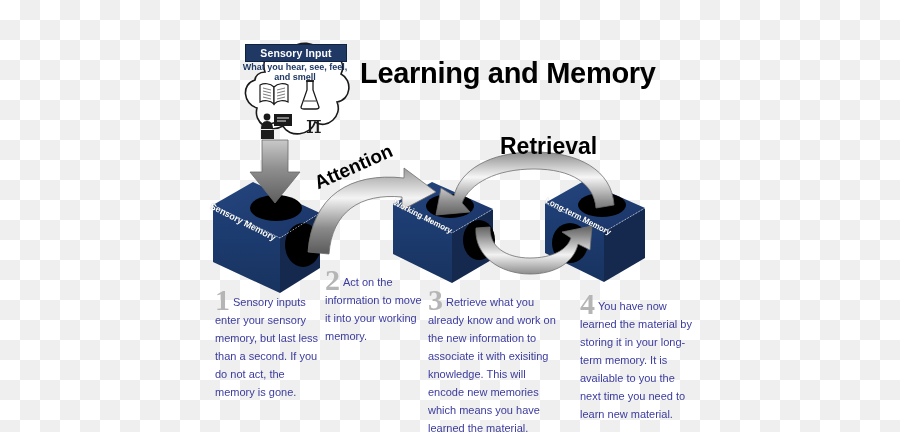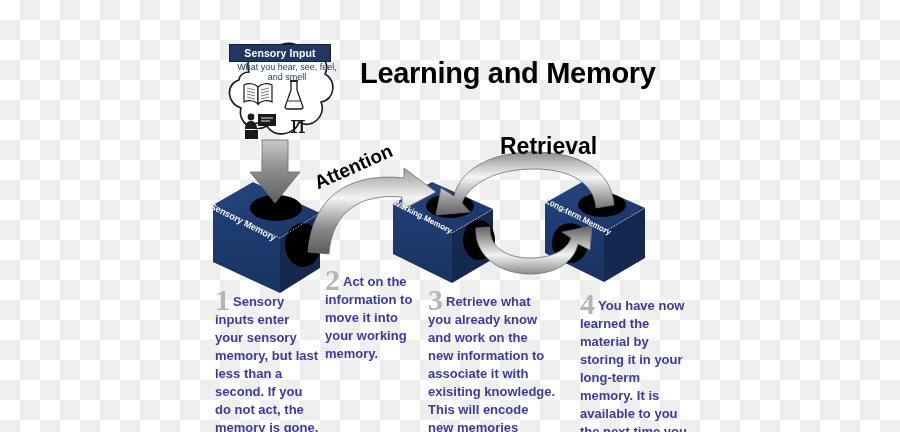--- a/index.html
+++ b/index.html
@@ -33,21 +33,21 @@
     font-size: 29px;
     font-weight: bold;
     color: #000000;
     letter-spacing: -0.3px;
     white-space: nowrap;
   }
 
   
   .cloud-wrap {
     position: absolute;
-    left: 219px;
+    left: 235px;
     top: 42px;
     width: 118px;
     height: 112px;
   }
   .cloud-svg { position: absolute; left: 0; top: 0; }
   .cloud-icons {
     position: absolute;
     left: 0; top: 0;
     width: 118px; height: 112px;
   }
@@ -69,25 +69,24 @@
     z-index: 6;
     letter-spacing: 0.1px;
   }
   .cloud-caption {
     position: absolute;
     left: 6px;
     top: 20px;
     width: 108px;
     text-align: center;
     font-size: 9px;
-    font-weight: normal;
+    font-weight: bold;
     color: #1f3864;
     line-height: 10px;
     z-index: 6;
-    margin-left: 8px;
   }
 
   
   #artwork {
     position: absolute;
     left: 0; top: 0;
     width: 900px; height: 432px;
     pointer-events: none;
   }
 
@@ -152,24 +151,24 @@
     float: left;
     font-size: 30px;
     font-weight: bold;
     color: #b5b5b5;
     line-height: 20px;
     margin-right: 3px;
     margin-top: -2px;
     font-family: "Liberation Serif", serif;
   }
   .step .body {
-    font-size: 13px;
+    font-size: 11px;
     color: #3b3b9e;
     line-height: 11.4px;
-    font-weight: bold;
+    font-weight: normal;
   }
   #step-1 { left: 215px; top: 292px; width: 106px; }
   #step-2 { left: 325px; top: 272px; width: 100px; }
   #step-3 { left: 428px; top: 292px; width: 128px; }
   #step-4 { left: 580px; top: 296px; width: 114px; }
 </style>
 </head>
 <body>
 
 <div id="stage">

